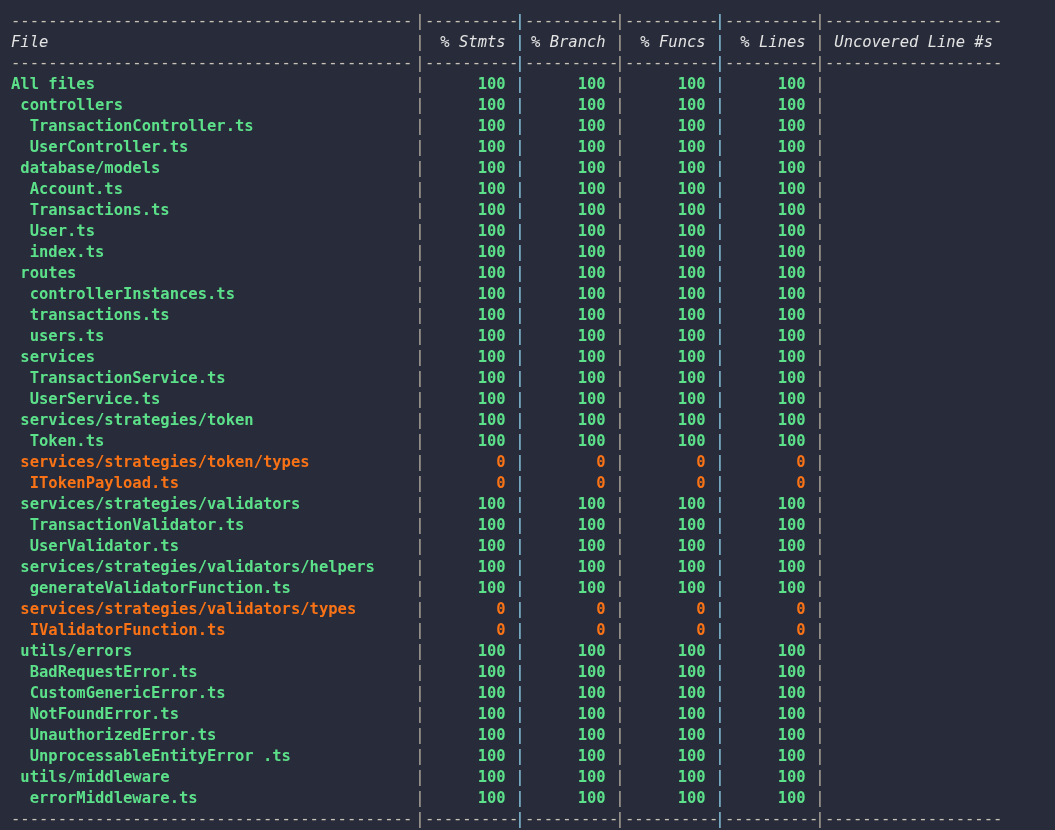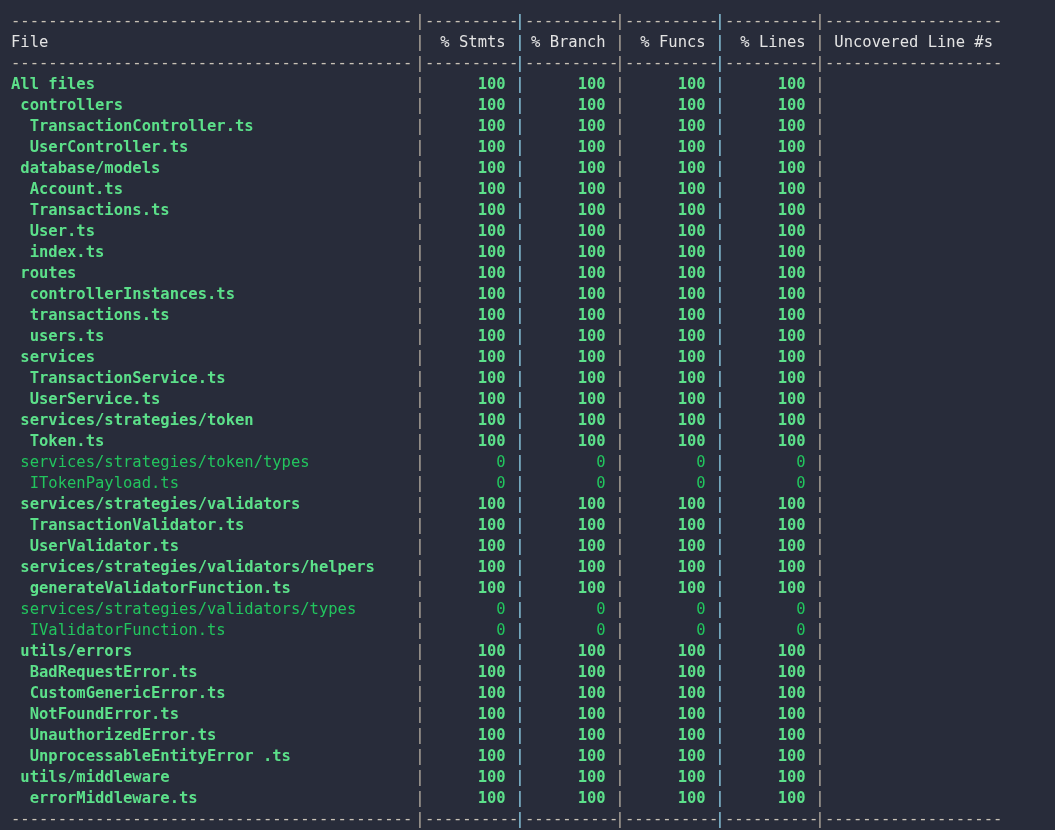--- a/index.html
+++ b/index.html
@@ -34,24 +34,24 @@
   .c-file   { width: 404px; }
   .c-num    { width: 90px;  text-align: right; }
   .c-unc    { width: 200px; text-align: left; }
   .sep      { width: 10px; text-align: center; }
 
   .pipe  { color: #b6ada0; }
   .pipeb { color: #8fd0e8; }
 
   .dash      { color: #c9c2b6; letter-spacing: 0; }
 
-  .hdr  { color: #e3e3e3; font-weight: normal; }
+  .hdr  { color: #e3e3e3; font-weight: normal; font-style: italic; }
 
   .ok   { color: #5ce08a; font-weight: bold; }
-  .zero { color: #22c55e; font-weight: normal; }
+  .zero { color: #f97316; font-weight: bold; }
 </style>
 </head>
 <body>
 
 <div id="terminal">
   <div id="table-body">
       <div class="row"><span class="cell c-file dash">-------------------------------------------</span><span class="cell sep pipe">|</span><span class="cell c-num dash">----------</span><span class="cell sep pipeb">|</span><span class="cell c-num dash">----------</span><span class="cell sep pipe">|</span><span class="cell c-num dash">----------</span><span class="cell sep pipeb">|</span><span class="cell c-num dash">----------</span><span class="cell sep pipe">|</span><span class="cell c-unc dash">-------------------</span></div>
       <div class="row"><span class="cell c-file hdr">File</span><span class="cell sep pipe">|</span><span class="cell c-num hdr">% Stmts </span><span class="cell sep pipeb">|</span><span class="cell c-num hdr">% Branch </span><span class="cell sep pipe">|</span><span class="cell c-num hdr">% Funcs </span><span class="cell sep pipeb">|</span><span class="cell c-num hdr">% Lines </span><span class="cell sep pipe">|</span><span class="cell c-unc hdr"> Uncovered Line #s</span></div>
       <div class="row"><span class="cell c-file dash">-------------------------------------------</span><span class="cell sep pipe">|</span><span class="cell c-num dash">----------</span><span class="cell sep pipeb">|</span><span class="cell c-num dash">----------</span><span class="cell sep pipe">|</span><span class="cell c-num dash">----------</span><span class="cell sep pipeb">|</span><span class="cell c-num dash">----------</span><span class="cell sep pipe">|</span><span class="cell c-unc dash">-------------------</span></div>
       <div class="row"><span class="cell c-file ok">All files</span><span class="cell sep pipe">|</span><span class="cell c-num ok">100 </span><span class="cell sep pipeb">|</span><span class="cell c-num ok">100 </span><span class="cell sep pipe">|</span><span class="cell c-num ok">100 </span><span class="cell sep pipeb">|</span><span class="cell c-num ok">100 </span><span class="cell sep pipe">|</span><span class="cell c-unc ok"> </span></div>

